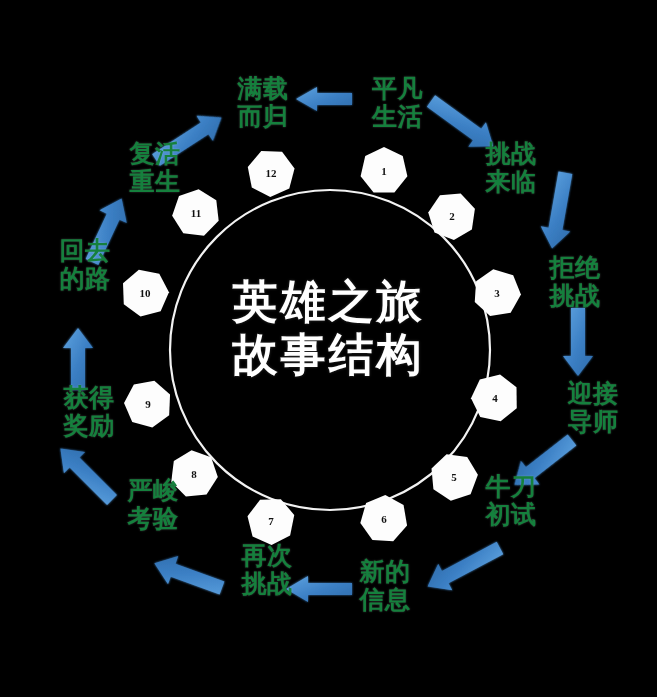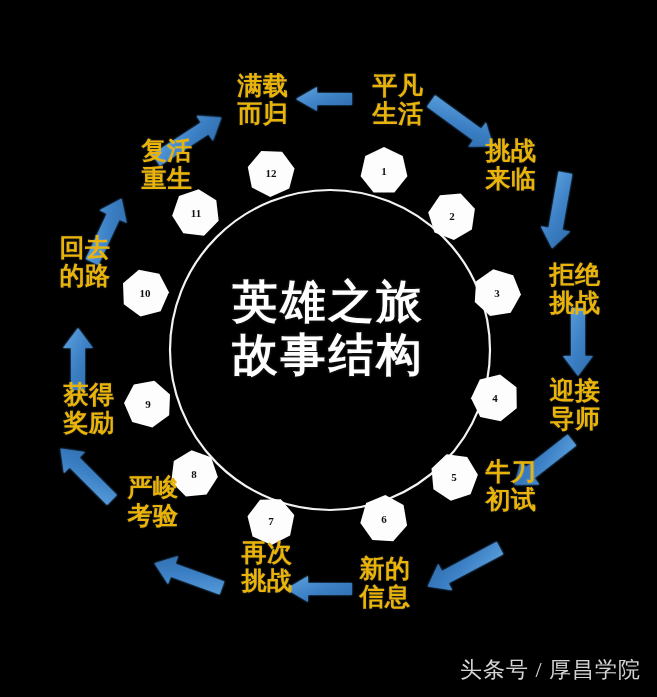--- a/index.html
+++ b/index.html
@@ -23,22 +23,22 @@
   #diagram-svg {
     position: absolute;
     left: 0;
     top: 0;
     width: 657px;
     height: 697px;
     display: block;
   }
   .ring-label {
     position: absolute;
-    color: #eab308;
-    font-family: Liberation Mono, monospace;
+    color: #15803d;
+    font-family: Liberation Sans, sans-serif;
     font-weight: bold;
     font-size: 25px;
     line-height: 1.12;
     letter-spacing: 0.5px;
     white-space: pre-line;
     text-align: center;
     text-shadow: 0 0 2px rgba(255,255,255,0.25);
     pointer-events: auto;
   }
   .center-title {
@@ -193,43 +193,42 @@
           <text x="196" y="217" text-anchor="middle" class="node-num">11</text>
         </g>
         <g>
           <polygon points="251.78,187.38 247.78,166.94 261.26,151.07 282.07,151.71 294.55,168.38 289.29,188.53 270.26,196.99" fill="#fdfdfd" stroke="none"></polygon>
           <text x="271" y="177" text-anchor="middle" class="node-num">12</text>
         </g>
       </g>
   </svg>
 
   <div id="labels-layer">
-      <div class="ring-label" style="left: 358px; top: 74px; width: 80px;">平凡
+      <div class="ring-label" style="left: 343px; top: 74px; width: 80px; text-align: right;">平凡
 生活</div>
       <div class="ring-label" style="left: 470px; top: 139px; width: 82px;">挑战
 来临</div>
-      <div class="ring-label" style="left: 534px; top: 263px; width: 82px;">拒绝
+      <div class="ring-label" style="left: 534px; top: 253px; width: 82px;">拒绝
 挑战</div>
-      <div class="ring-label" style="left: 534px; top: 379px; width: 82px;">迎接
+      <div class="ring-label" style="left: 552px; top: 379px; width: 82px;">迎接
 导师</div>
-      <div class="ring-label" style="left: 470px; top: 460px; width: 82px;">牛刀
+      <div class="ring-label" style="left: 470px; top: 472px; width: 82px;">牛刀
 初试</div>
       <div class="ring-label" style="left: 344px; top: 557px; width: 82px;">新的
 信息</div>
       <div class="ring-label" style="left: 226px; top: 541px; width: 82px;">再次
 挑战</div>
       <div class="ring-label" style="left: 112px; top: 476px; width: 82px;">严峻
 考验</div>
       <div class="ring-label" style="left: 48px; top: 383px; width: 82px;">获得
 奖励</div>
       <div class="ring-label" style="left: 44px; top: 236px; width: 82px;">回去
 的路</div>
-      <div class="ring-label" style="left: 126px; top: 139px; width: 82px;">复活
+      <div class="ring-label" style="left: 114px; top: 139px; width: 82px;">复活
 重生</div>
       <div class="ring-label" style="left: 222px; top: 74px; width: 82px;">满载
 而归</div>
     </div>
 
   <div class="center-title"><span>英雄之旅</span><br><span>故事结构</span></div>
 
-  <div class="watermark">头条号 / 厚昌学院</div>
 
 </div>
 
 </body></html>

